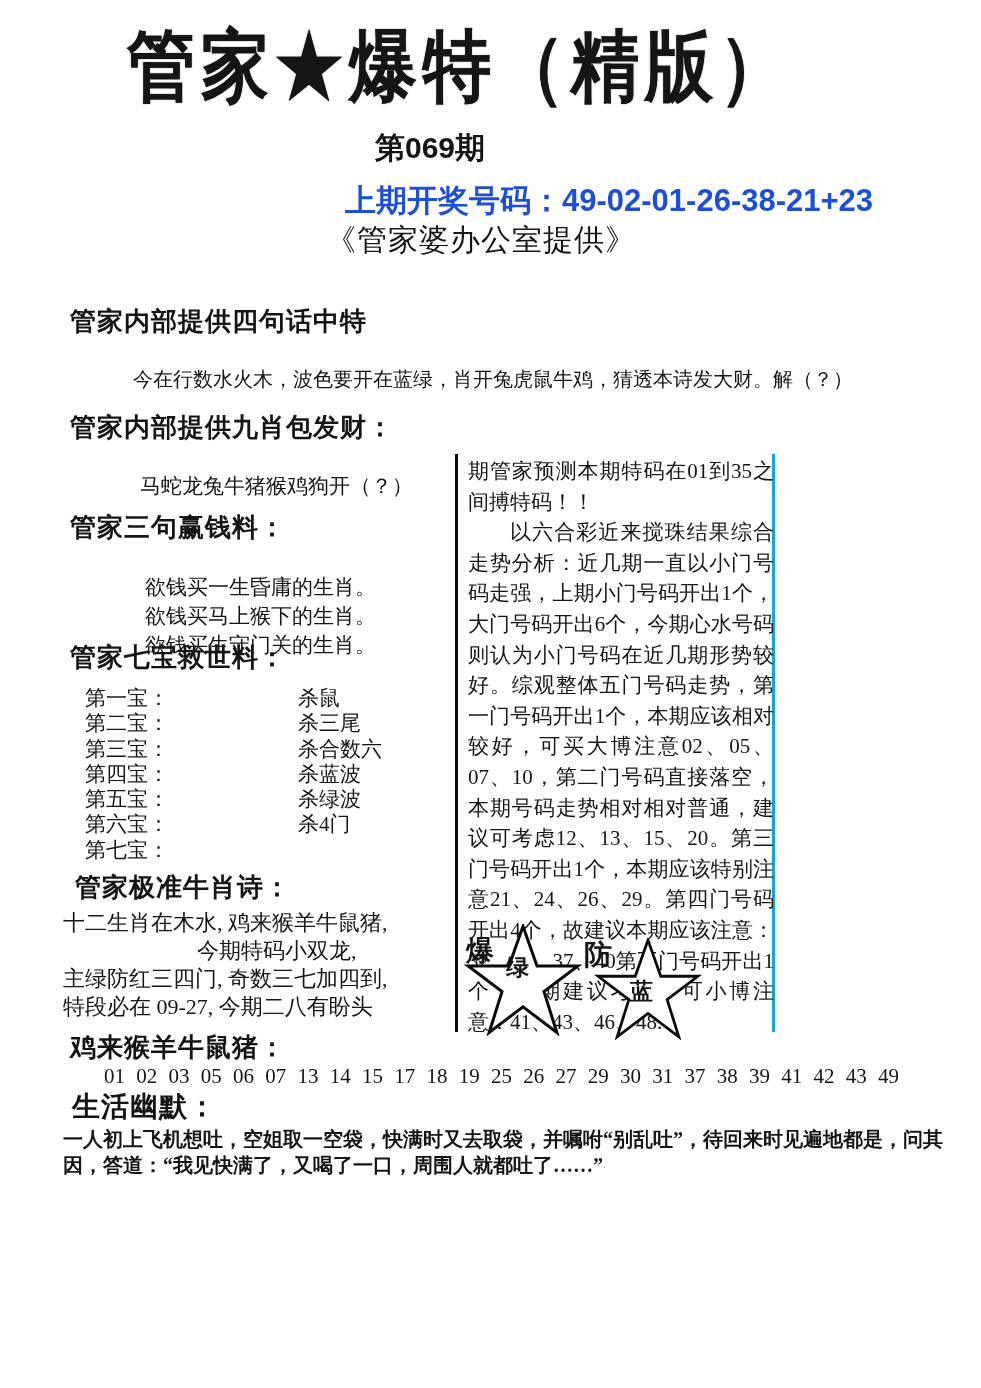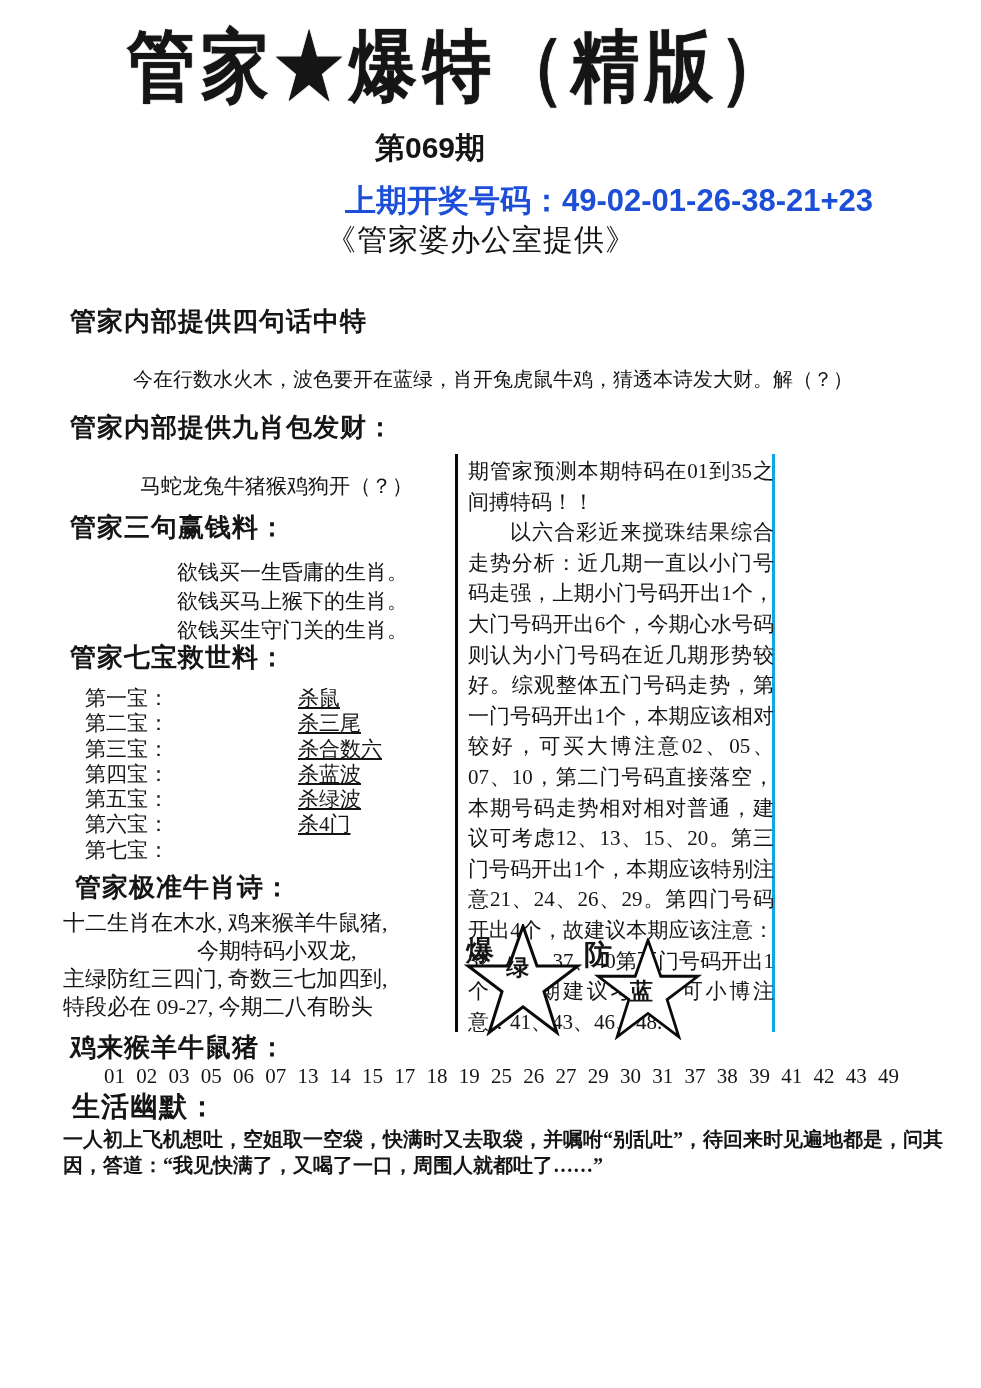--- a/index.html
+++ b/index.html
@@ -27,25 +27,25 @@
   .hd-four{left:70px;top:304px;}
   .hd-nine{left:70px;top:410px;}
   .hd-three{left:70px;top:510px;}
   .hd-seven{left:70px;top:640px;}
   .hd-zodiac{left:75px;top:870px;}
   .hd-range{left:70px;top:1030px;}
   .hd-humor{left:72px;top:1088px;font-size:28px;}
   
   .poem-four{left:133px;top:366px;font-size:20px;white-space:nowrap;}
   .nine-line{left:140px;top:472px;font-size:21px;white-space:nowrap;}
-  .three-lines{left:145px;top:558px;font-size:21px;line-height:29px;white-space:nowrap;margin-left:32px;}
+  .three-lines{left:145px;top:573px;font-size:21px;line-height:29px;white-space:nowrap;}
   .treasures{left:85px;top:686px;font-size:21px;line-height:25.3px;}
   .treasure-row{display:flex;gap:43px;}
   .treasure-label{width:170px;}
-  .treasure-value{white-space:nowrap;text-decoration:underline;}
+  .treasure-value{white-space:nowrap;}
   .zp{font-size:22px;white-space:nowrap;}
   .zp1{left:63px;top:908px;}
   .zp2{left:197px;top:936px;}
   .zp3{left:63px;top:964px;}
   .zp4{left:63px;top:992px;}
   .range-numbers{left:63px;top:1064px;font-size:21px;word-spacing:6px;white-space:nowrap;margin-left:41px;}
   .joke{left:63px;top:1126px;width:888px;font-size:20px;font-weight:bold;line-height:26px;}
   
   .panel{
     left:455px;top:454px;width:320px;height:578px;box-sizing:border-box;

